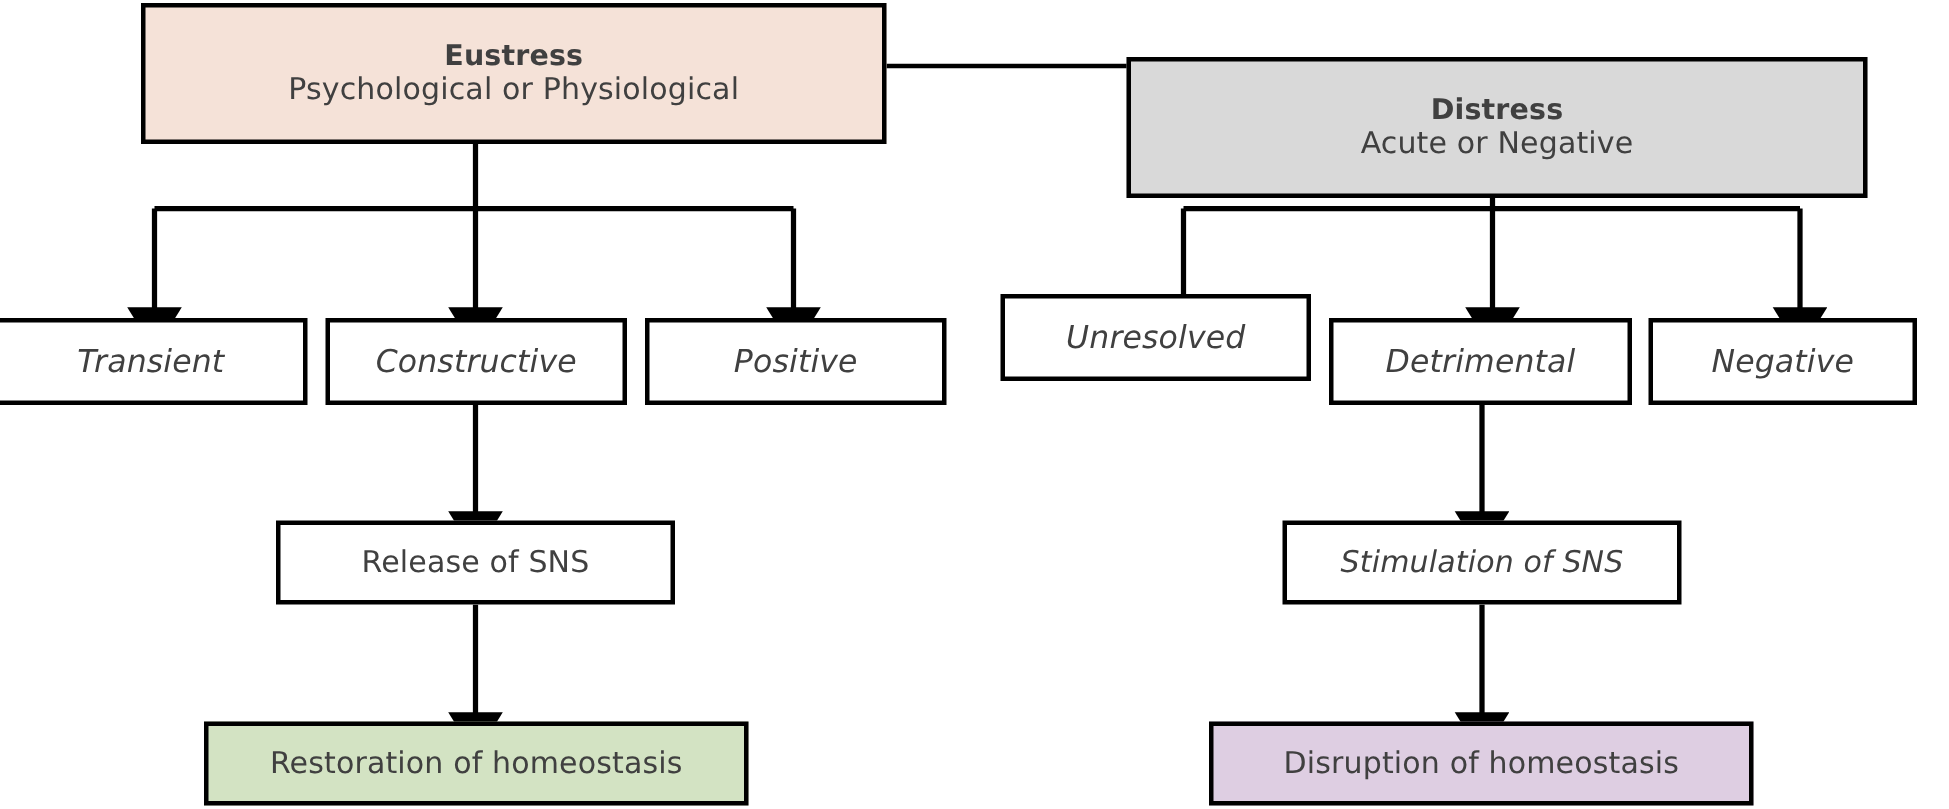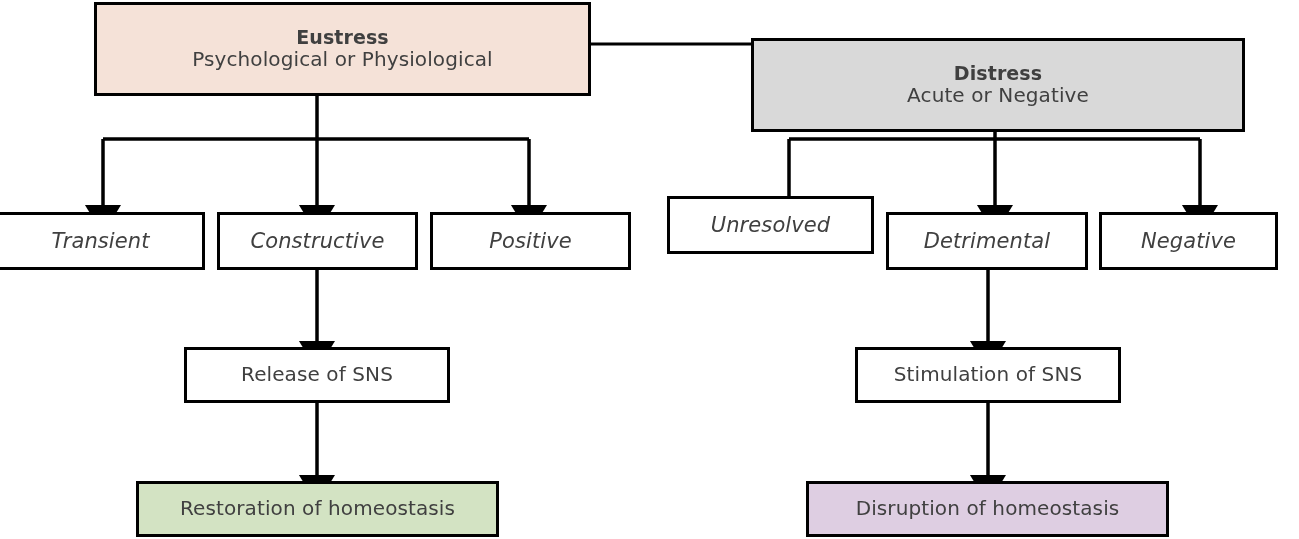--- a/index.html
+++ b/index.html
@@ -131,21 +131,21 @@
   </div>
 
   <div class="node-box" style="left:1099px; top:212px; width:179px; height:58px;">
     <span class="node-label">Negative</span>
   </div>
 
   <div class="node-box" style="left:184px; top:347px; width:266px; height:56px;">
     <span class="node-label-sm">Release of SNS</span>
   </div>
 
-  <div class="node-box" style="left:855px; top:347px; width:266px; height:56px;">
+  <div class="node-box" style="left:855px; top:347px; width:266px; height:56px;font-style:italic;">
     <span class="node-label-sm">Stimulation of SNS</span>
   </div>
 
   <div class="node-box" style="left:136px; top:481px; width:363px; height:56px; background:#d3e3c3;">
     <span class="node-label-sm">Restoration of homeostasis</span>
   </div>
 
   <div class="node-box" style="left:806px; top:481px; width:363px; height:56px; background:#decee2;">
     <span class="node-label-sm">Disruption of homeostasis</span>
   </div>

